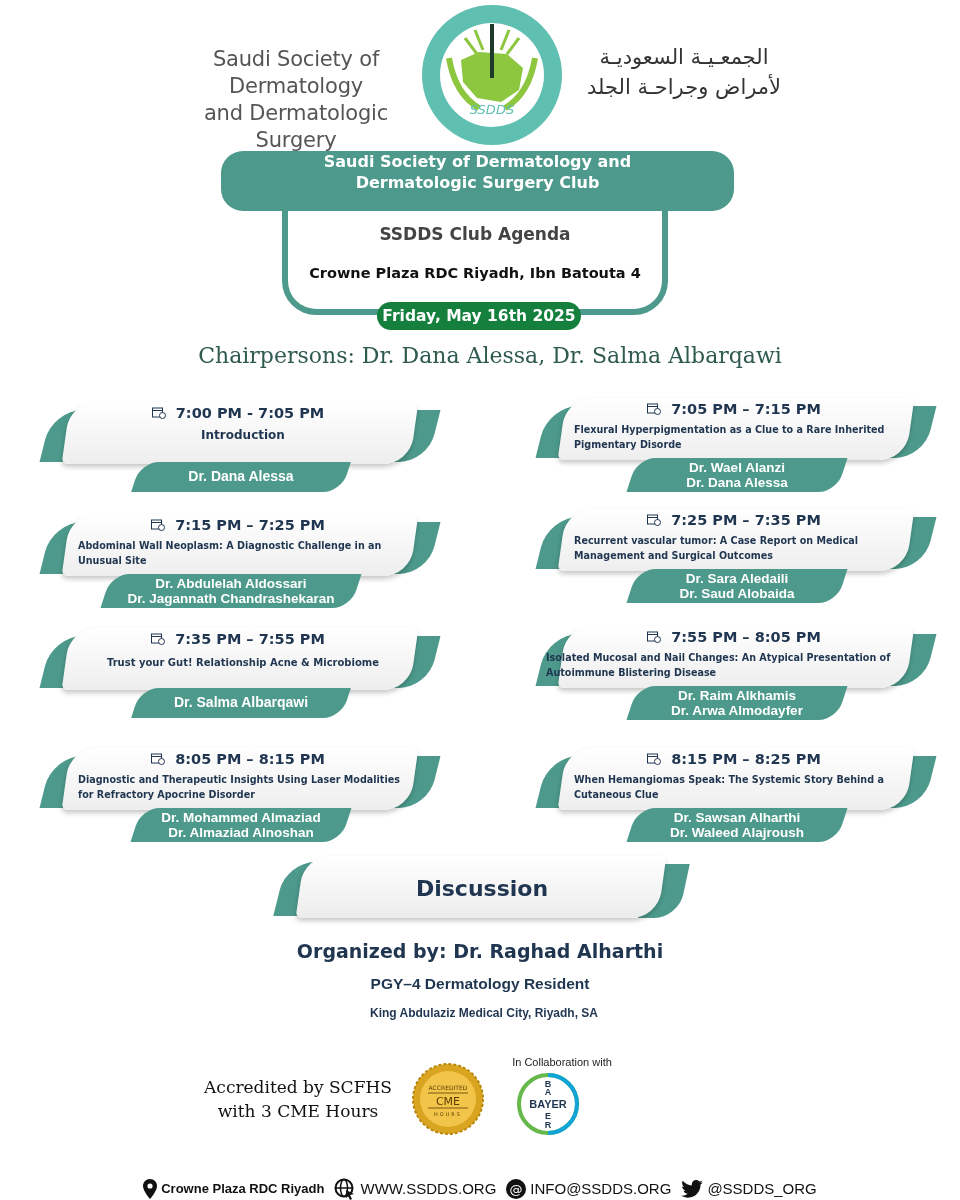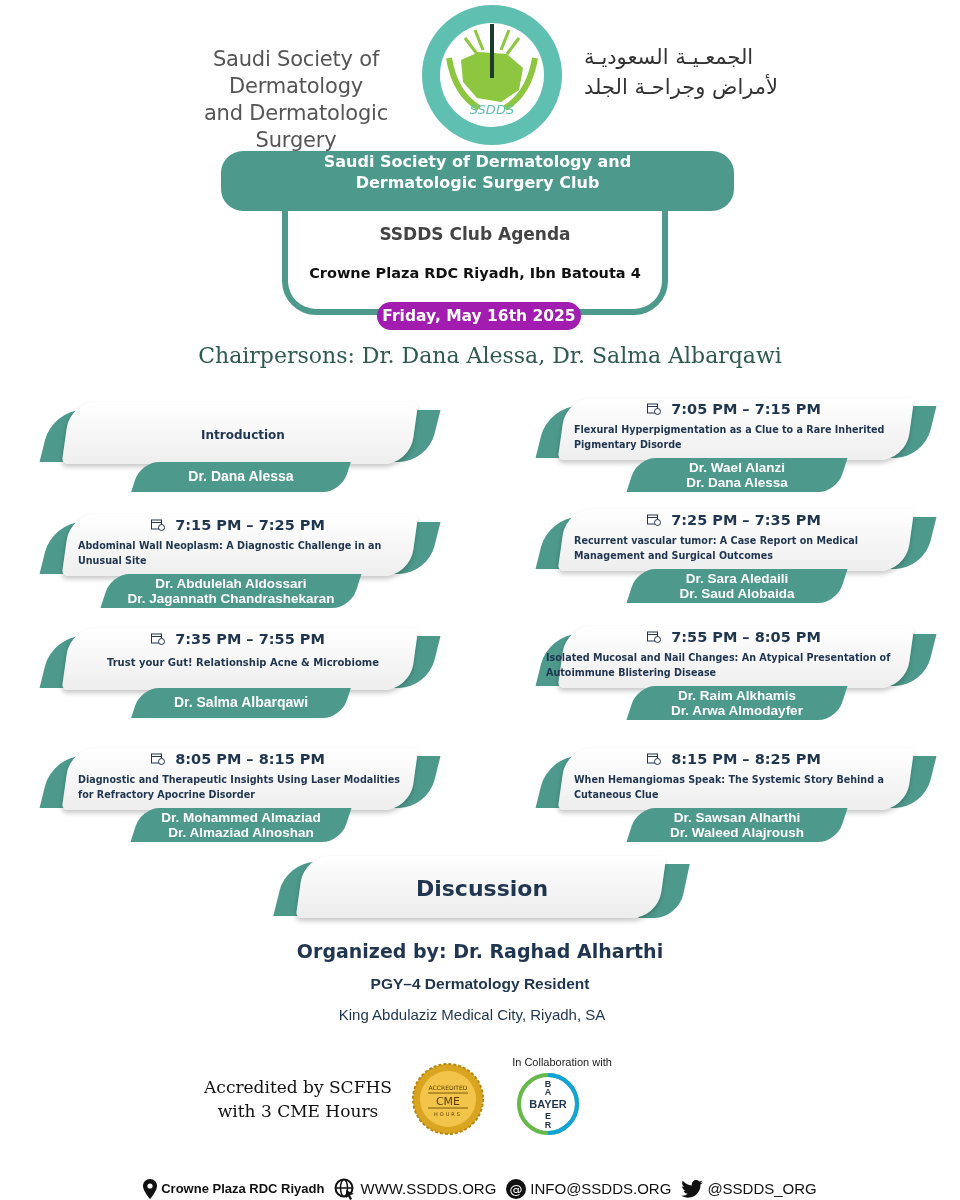--- a/index.html
+++ b/index.html
@@ -2,36 +2,36 @@
 <html><head>
 <meta charset="utf-8">
 <style>
   * { box-sizing: border-box; margin: 0; padding: 0; }
   html, body { width: 960px; height: 1200px; background: #ffffff; overflow: hidden; }
   body { position: relative; font-family: "Liberation Sans", sans-serif; color: #1f3550; }
 
   
   .org-en { position: absolute; left: 180px; top: 46px; width: 232px; text-align: center;
     font-family: "DejaVu Sans", sans-serif; font-size: 21px; line-height: 27px; color: #555; letter-spacing: -0.2px; }
-  .org-ar { position: absolute; left: 584px; top: 42px; width: 200px; text-align: left; direction: rtl;
+  .org-ar { position: absolute; left: 584px; top: 42px; width: 200px; text-align: center; direction: rtl;
     font-family: "DejaVu Sans", sans-serif; font-size: 21px; line-height: 30px; color: #333; }
   .logo { position: absolute; left: 419px; top: 2px; width: 146px; height: 146px; }
 
   
   .title-banner { position: absolute; left: 221px; top: 151px; width: 513px; height: 60px;
     background: #4d9a8c; border-radius: 22px; color: #fff; text-align: center;
     font-family: "DejaVu Sans", sans-serif; font-weight: bold; font-size: 16px; line-height: 21px; }
   .title-frame { position: absolute; left: 282px; top: 200px; width: 386px; height: 115px;
     border: 6px solid #4d9a8c; border-top: none; border-radius: 0 0 34px 34px; }
   .agenda-title { position: absolute; left: 282px; top: 224px; width: 386px; text-align: center;
     font-family: "DejaVu Sans", sans-serif; font-weight: bold; font-size: 17px; color: #444; }
   .venue { position: absolute; left: 282px; top: 265px; width: 386px; text-align: center;
     font-family: "DejaVu Sans", sans-serif; font-weight: bold; font-size: 14.5px; color: #111; }
   .date-pill { position: absolute; left: 377px; top: 302px; width: 204px; height: 28px;
-    background: #a21caf; border-radius: 14px; color: #fff; text-align: center;
+    background: #15803d; border-radius: 14px; color: #fff; text-align: center;
     font-family: "DejaVu Sans", sans-serif; font-weight: bold; font-size: 15.5px; line-height: 28px; }
   .chairs { position: absolute; left: 130px; top: 343px; width: 720px; text-align: center;
     font-family: "DejaVu Serif", serif; font-size: 22px; color: #2f5a50; }
 
   
   .card { position: absolute; width: 400px; height: 95px; }
   .card .tab-left { position: absolute; left: 8px; top: 14px; width: 90px; height: 52px; background: #4d9a8c;
     border-radius: 30px 0 0 0; transform: skewX(-14deg); }
   .card .tab-right { position: absolute; right: 4px; top: 14px; width: 60px; height: 52px; background: #4d9a8c;
     border-radius: 0 0 28px 0; transform: skewX(-14deg); }
@@ -69,22 +69,22 @@
     font-weight: bold; font-size: 14.5px; color: #1f3550; }
   .disc .time .cal { display: inline-block; width: 14px; height: 13px; vertical-align: -1px; margin-right: 8px; }
   .disc .label { position: absolute; left: 0; top: 26px; width: 416px; text-align: center; font-family: "DejaVu Sans", sans-serif;
     font-weight: bold; font-size: 22px; color: #1f3550; }
 
   
   .org-by { position: absolute; left: 200px; top: 940px; width: 560px; text-align: center; font-family: "DejaVu Sans", sans-serif;
     font-weight: bold; font-size: 19px; color: #1f3550; }
   .org-role { position: absolute; left: 200px; top: 975px; width: 560px; text-align: center; font-family: "Liberation Sans", sans-serif;
     font-weight: bold; font-size: 15.5px; color: #1f3550; }
-  .org-inst { position: absolute; left: 192px; top: 1006px; width: 560px; text-align: center; font-family: "Liberation Sans", sans-serif;
-    font-weight: normal; font-size: 15px; color: #1f3550; }
+  .org-inst { position: absolute; left: 204px; top: 1006px; width: 560px; text-align: center; font-family: "Liberation Sans", sans-serif;
+    font-weight: bold; font-size: 12px; color: #1f3550; }
 
   
   .accr { position: absolute; left: 188px; top: 1075px; width: 220px; text-align: center; font-family: "DejaVu Serif", serif;
     font-size: 17px; line-height: 24px; color: #111; }
   .cme-badge { position: absolute; left: 412px; top: 1063px; width: 72px; height: 72px; }
   .collab { position: absolute; left: 512px; top: 1056px; width: 100px; text-align: center; font-family: "Liberation Sans", sans-serif;
     font-size: 11px; color: #222; }
   .bayer { position: absolute; left: 516px; top: 1072px; width: 64px; height: 64px; }
 
   
@@ -130,20 +130,27 @@
 <div class="venue">Crowne Plaza RDC Riyadh, Ibn Batouta 4</div>
 <div class="date-pill">Friday, May 16th 2025</div>
 
 <div class="chairs">Chairpersons: Dr. Dana Alessa, Dr. Salma Albarqawi</div>
 
 <div class="card c1">
   <div class="tab-left"></div>
   <div class="tab-right"></div>
   <div class="body"></div>
   <div class="speaker"></div>
+  <div class="time">
+    <svg class="cal" viewBox="0 0 14 13">
+        <rect x="0.5" y="2" width="10" height="9" fill="none" stroke="#1f3550" stroke-width="1"></rect>
+        <line x1="0.5" y1="4.5" x2="10.5" y2="4.5" stroke="#1f3550"></line>
+        <circle cx="10.5" cy="9.5" r="3" fill="#fff" stroke="#1f3550"></circle>
+      </svg><span>7:00 PM - 7:05 PM</span>
+  </div>
   <div class="topic center" style="top:32px;font-size:12px;">Introduction</div>
   <div class="names single">
       <div>Dr. Dana Alessa</div>
     </div>
 </div>
 
 <div class="card c2">
   <div class="tab-left"></div>
   <div class="tab-right"></div>
   <div class="body"></div>

